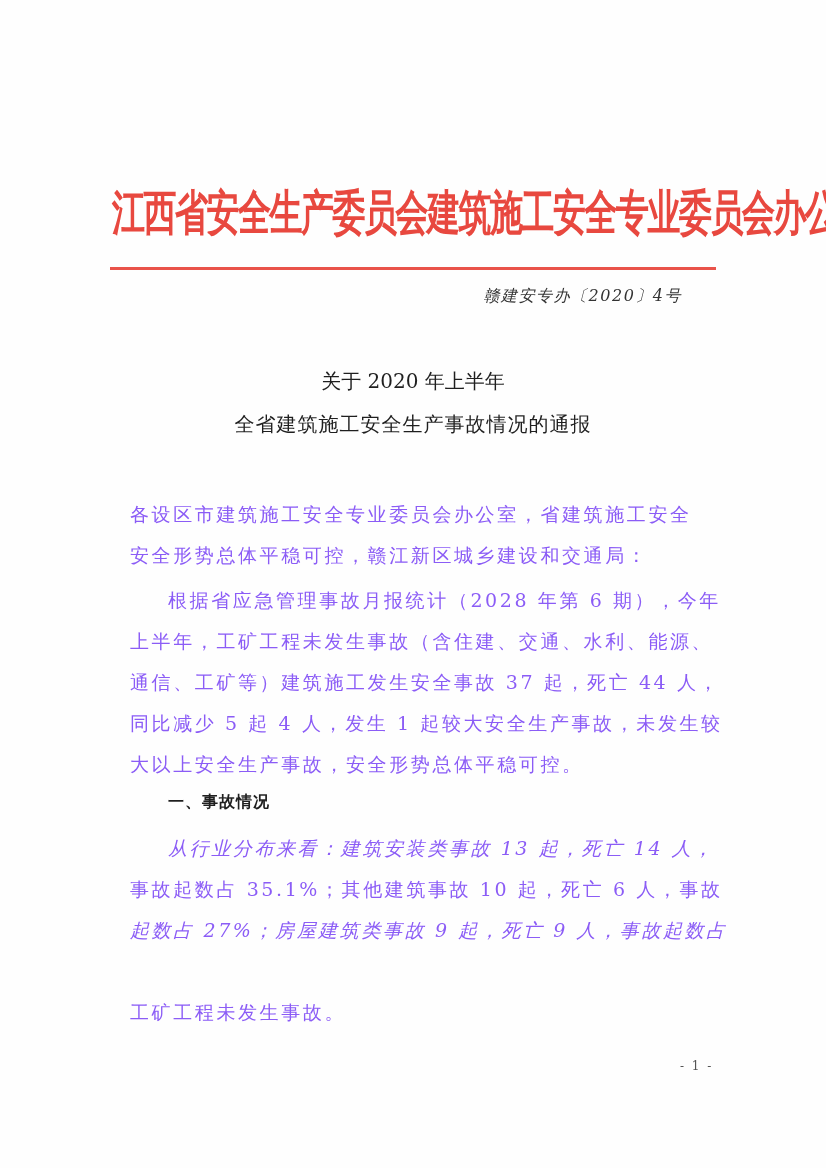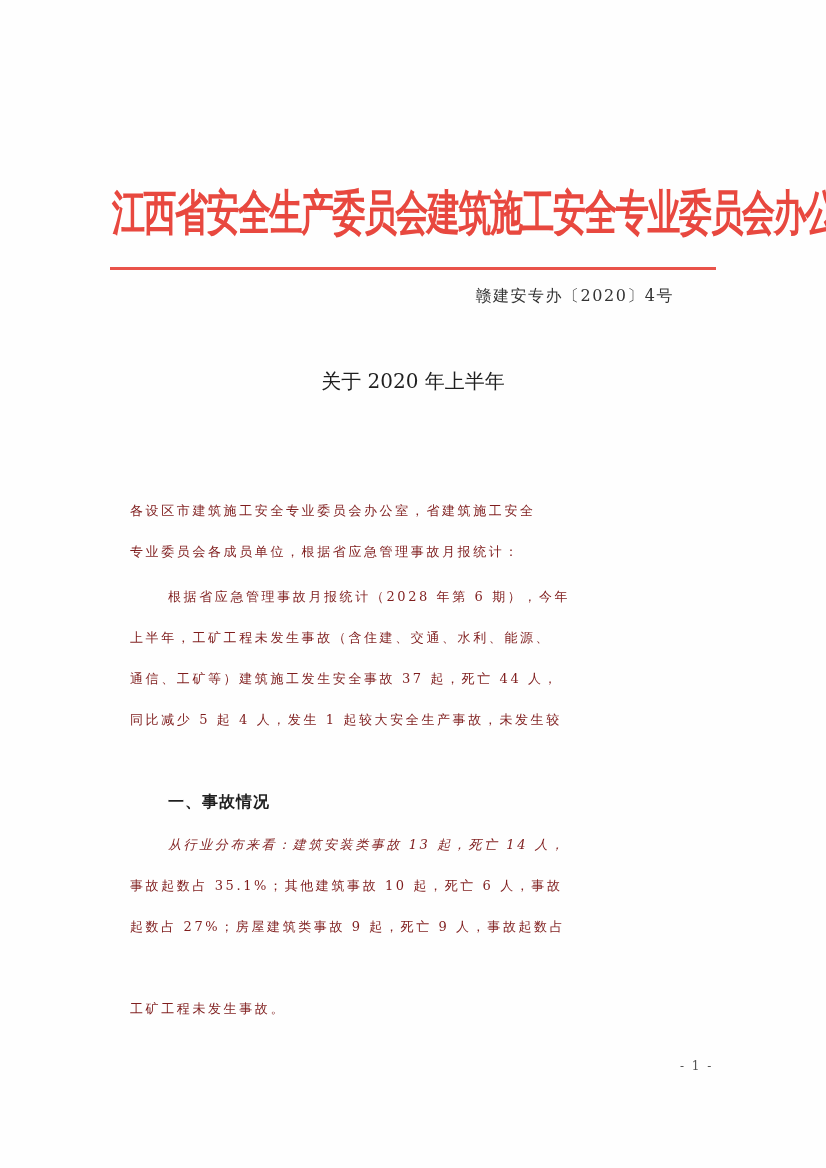--- a/index.html
+++ b/index.html
@@ -40,44 +40,45 @@
     .red-rule {
       position: absolute;
       left: 110px;
       top: 267px;
       width: 606px;
       height: 3px;
       background: #e9534a;
     }
     .doc-number {
       position: absolute;
-      right: 152px;
+      right: 144px;
       top: 286px;
       font-size: 16px;
       letter-spacing: 1.5px;
       color: #333333;
       white-space: nowrap;
+      font-style: italic;
     }
     .title {
       position: absolute;
       left: 0;
       width: 826px;
       text-align: center;
       font-size: 20px;
       color: #1f1f1f;
       white-space: nowrap;
     }
     .title.l1 { top: 368px; }
     .title.l2 { top: 411px; letter-spacing: 1px; }
     .line {
       position: absolute;
       white-space: nowrap;
-      font-size: 13px;
+      font-size: 19px;
       letter-spacing: 2.6px;
-      color: #7f1d1d;
+      color: #8b5cf6;
     }
     .section-heading {
       position: absolute;
       left: 168px;
       top: 792px;
       font-family: "DejaVu Sans", "Liberation Sans", sans-serif;
       font-size: 16px;
       font-weight: bold;
       color: #1f1f1f;
       letter-spacing: 1px;
@@ -96,30 +97,32 @@
 <body>
 
 <div class="page">
 
   <div class="red-header">江西省安全生产委员会建筑施工安全专业委员会办公室</div>
   <div class="red-rule"></div>
 
   <div class="doc-number">赣建安专办〔2020〕4号</div>
 
   <div class="title l1">关于 2020 年上半年</div>
+  <div class="title l2">全省建筑施工安全生产事故情况的通报</div>
 
   <div class="line" style="left:130px; top:502px;">各设区市建筑施工安全专业委员会办公室，省建筑施工安全</div>
-  <div class="line" style="left:130px; top:543px;">专业委员会各成员单位，根据省应急管理事故月报统计：</div>
+  <div class="line" style="left:130px; top:543px;">安全形势总体平稳可控，赣江新区城乡建设和交通局：</div>
 
   <div class="line" style="left:168px; top:588px;">根据省应急管理事故月报统计（2028 年第 6 期），今年</div>
   <div class="line" style="left:130px; top:629px;">上半年，工矿工程未发生事故（含住建、交通、水利、能源、</div>
   <div class="line" style="left:130px; top:670px;">通信、工矿等）建筑施工发生安全事故 37 起，死亡 44 人，</div>
   <div class="line" style="left:130px; top:711px;">同比减少 5 起 4 人，发生 1 起较大安全生产事故，未发生较</div>
+  <div class="line" style="left:130px; top:752px;">大以上安全生产事故，安全形势总体平稳可控。</div>
 
   <div class="section-heading">一、事故情况</div>
 
   <div class="line" style="left:168px; top:836px;font-style:italic;">从行业分布来看：建筑安装类事故 13 起，死亡 14 人，</div>
   <div class="line" style="left:130px; top:877px;">事故起数占 35.1%；其他建筑事故 10 起，死亡 6 人，事故</div>
-  <div class="line" style="left:130px; top:918px;">起数占 27%；房屋建筑类事故 9 起，死亡 9 人，事故起数占</div>
+  <div class="line" style="left:130px; top:918px;font-style:italic;">起数占 27%；房屋建筑类事故 9 起，死亡 9 人，事故起数占</div>
   <div class="line" style="left:130px; top:1000px;">工矿工程未发生事故。</div>
 
   <div class="page-number">- 1 -</div>
 </div>
 
 </body></html>

